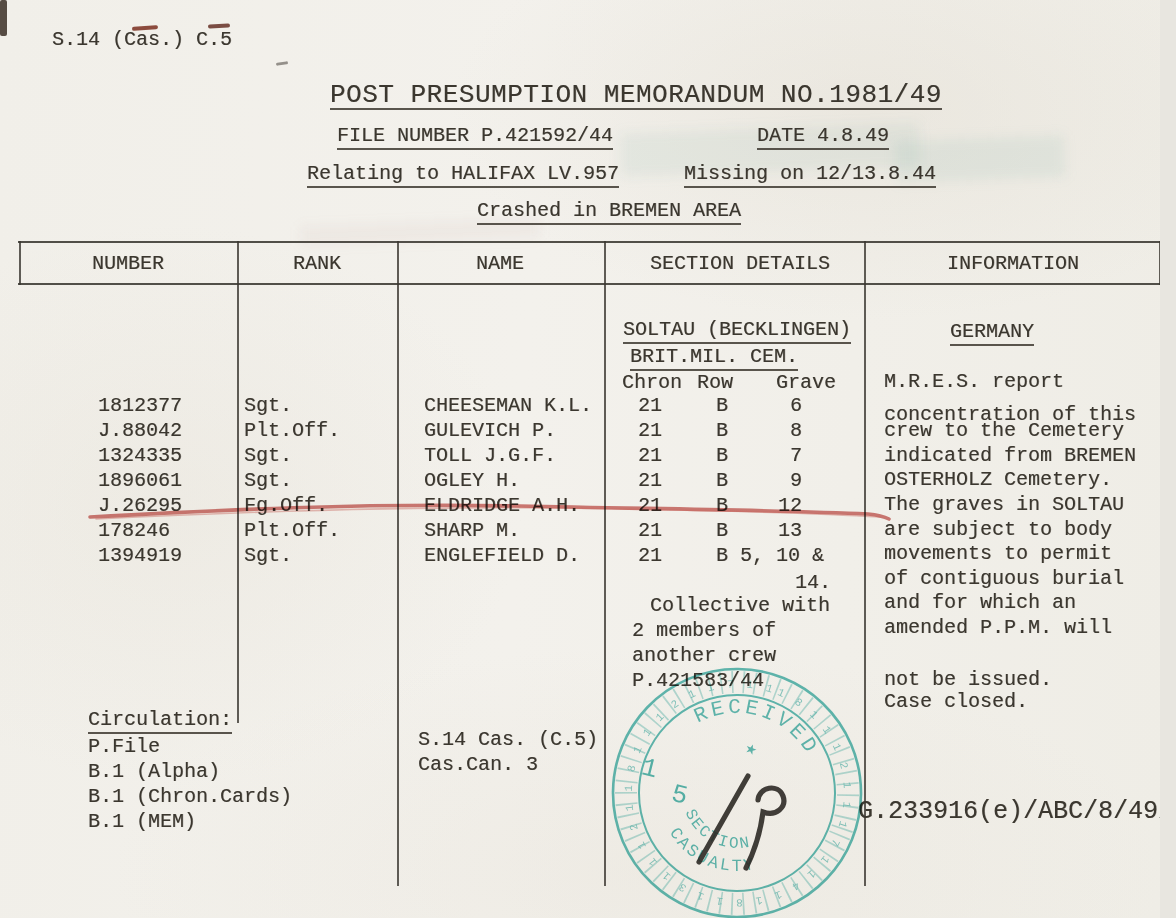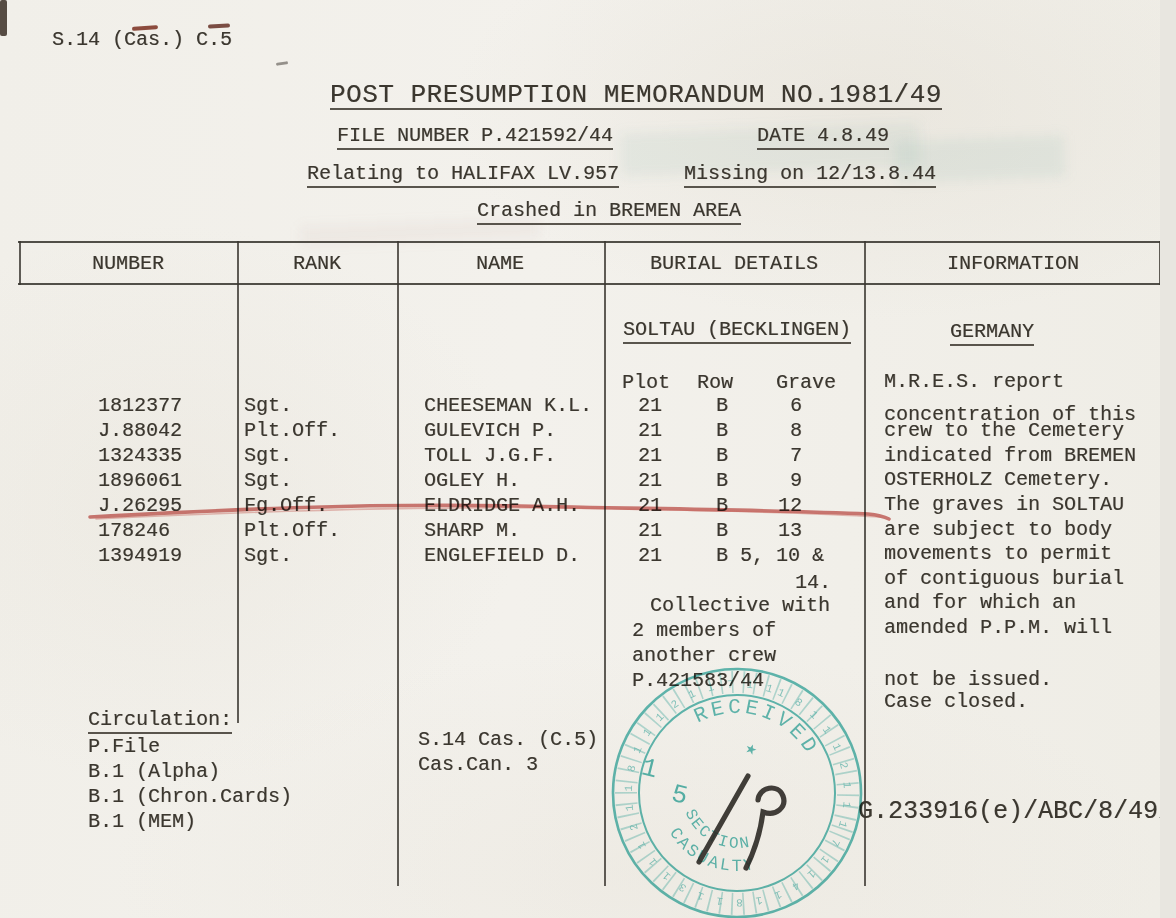--- a/index.html
+++ b/index.html
@@ -51,25 +51,26 @@
   <div class="vline" style="left:19px;top:241px;height:44px;"></div>
   <div class="vline" style="left:1159px;top:241px;height:44px;"></div>
   <div class="vline" style="left:237px;top:241px;height:482px;"></div>
   <div class="vline" style="left:397px;top:241px;height:645px;"></div>
   <div class="vline" style="left:604px;top:241px;height:645px;"></div>
   <div class="vline" style="left:864px;top:241px;height:645px;"></div>
 
   <div class="t" style="left:92px;top:252px;">NUMBER</div>
   <div class="t" style="left:293px;top:252px;">RANK</div>
   <div class="t" style="left:476px;top:252px;">NAME</div>
-  <div class="t" style="left:650px;top:252px;">BURIAL DETAILS</div>
+  <div class="t" style="left:650px;top:252px;">SECTION DETAILS</div>
   <div class="t" style="left:947px;top:252px;">INFORMATION</div>
 
   <div class="t u" style="left:623px;top:318px;">SOLTAU (BECKLINGEN)</div>
-  <div class="t" style="left:622px;top:371px;">Plot</div>
+  <div class="t u" style="left:630px;top:345px;">BRIT.MIL. CEM.</div>
+  <div class="t" style="left:622px;top:371px;">Chron</div>
   <div class="t" style="left:697px;top:371px;">Row</div>
   <div class="t" style="left:776px;top:371px;">Grave</div>
 
   <div>
     <span class="t" style="left:98px;top:394px;">1812377</span>
     <span class="t" style="left:244px;top:394px;">Sgt.</span>
     <span class="t" style="left:424px;top:394px;">CHEESEMAN K.L.</span>
     <span class="t" style="left:638px;top:394px;">21</span>
     <span class="t" style="left:716px;top:394px;">B</span>
     <span class="t" style="left:758px;top:394px;width:44px;text-align:right;">6</span>

